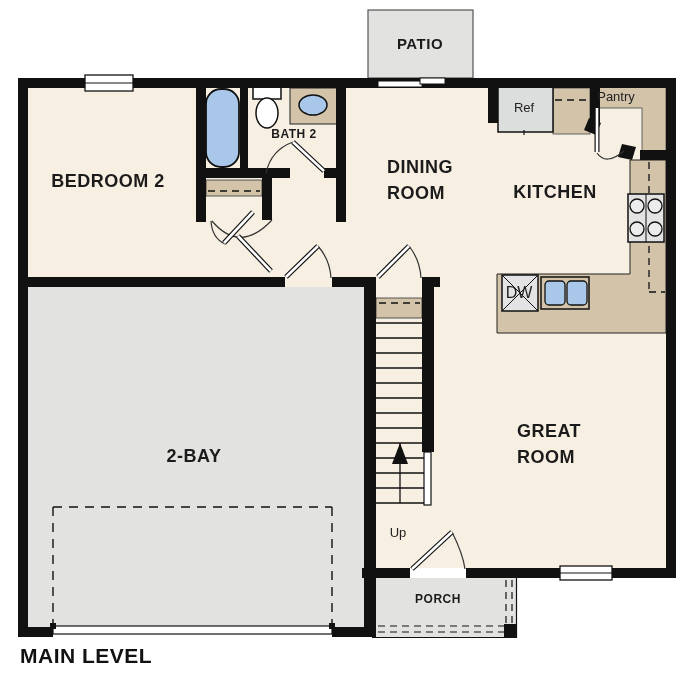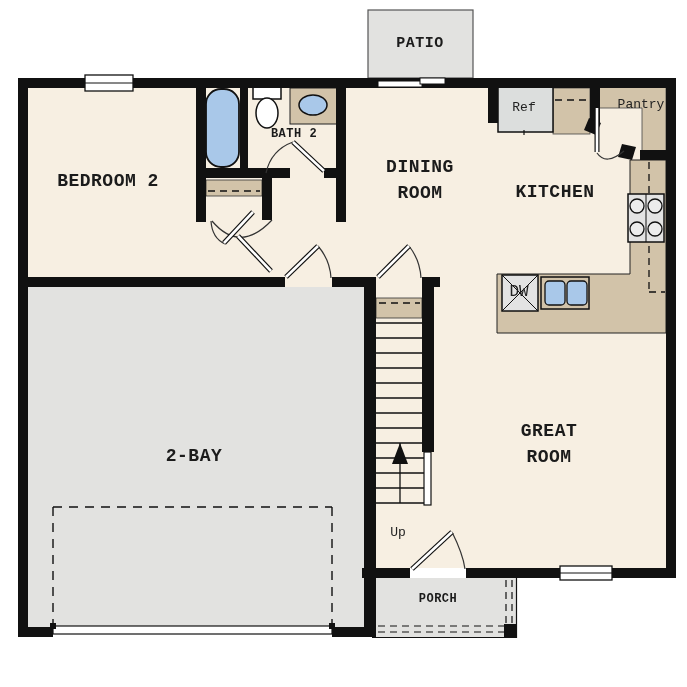--- a/index.html
+++ b/index.html
@@ -3,22 +3,22 @@
 <meta charset="utf-8">
 <style>
   html,body{margin:0;padding:0;background:#ffffff;}
   #plan{
     position:relative;width:687px;height:687px;background:#ffffff;
     font-family:"Liberation Sans", sans-serif;overflow:hidden;
   }
   #plan svg{position:absolute;left:0;top:0;}
   .lbl{
     position:absolute;transform:translate(-50%,-50%);
-    font-weight:bold;color:#1b1b1b;text-align:center;
-    white-space:nowrap;letter-spacing:.5px;line-height:1.45;font-family:Liberation Mono, monospace;
+    font-weight:bold;color:#1b1b1b;text-align:left;
+    white-space:nowrap;letter-spacing:.5px;line-height:1.45;
   }
   .lbl span{display:block;}
   .room{font-size:18px;}
   .small-bold{font-size:15px;}
   .bath{font-size:12px;}
   .fixture{font-weight:normal;font-size:13px;letter-spacing:0;color:#222;}
   .dwlbl{font-weight:normal;font-size:16px;letter-spacing:0;color:#222;}
   .title{
     position:absolute;left:20px;top:644px;transform:none;
     font-weight:bold;font-size:21px;color:#111;letter-spacing:.5px;
@@ -185,24 +185,25 @@
 
   <div class="lbl small-bold" style="left:420px;top:44px;">PATIO</div>
   <div class="lbl room" style="left:108px;top:181px;">BEDROOM 2</div>
   <div class="lbl bath" style="left:294px;top:135px;">BATH 2</div>
   <div class="lbl room" style="left:420px;top:180px;">
     <span>DINING</span>
     <span>ROOM</span>
   </div>
   <div class="lbl room" style="left:555px;top:192px;">KITCHEN</div>
   <div class="lbl fixture" style="left:524px;top:108px;">Ref</div>
-  <div class="lbl fixture" style="left:641px;top:97px;margin-top:8px;">Pantry</div>
+  <div class="lbl fixture" style="left:616px;top:97px;">Pantry</div>
   <div class="lbl dwlbl" style="left:519px;top:293px;">DW</div>
   <div class="lbl room" style="left:549px;top:444px;">
     <span>GREAT</span>
     <span>ROOM</span>
   </div>
   <div class="lbl room" style="left:194px;top:456px;">
     <span>2-BAY</span>
   </div>
   <div class="lbl fixture" style="left:398px;top:509px;margin-top:24px;">Up</div>
   <div class="lbl bath" style="left:438px;top:600px;">PORCH</div>
+  <div class="title">MAIN LEVEL</div>
 </div>
 
 </body></html>

